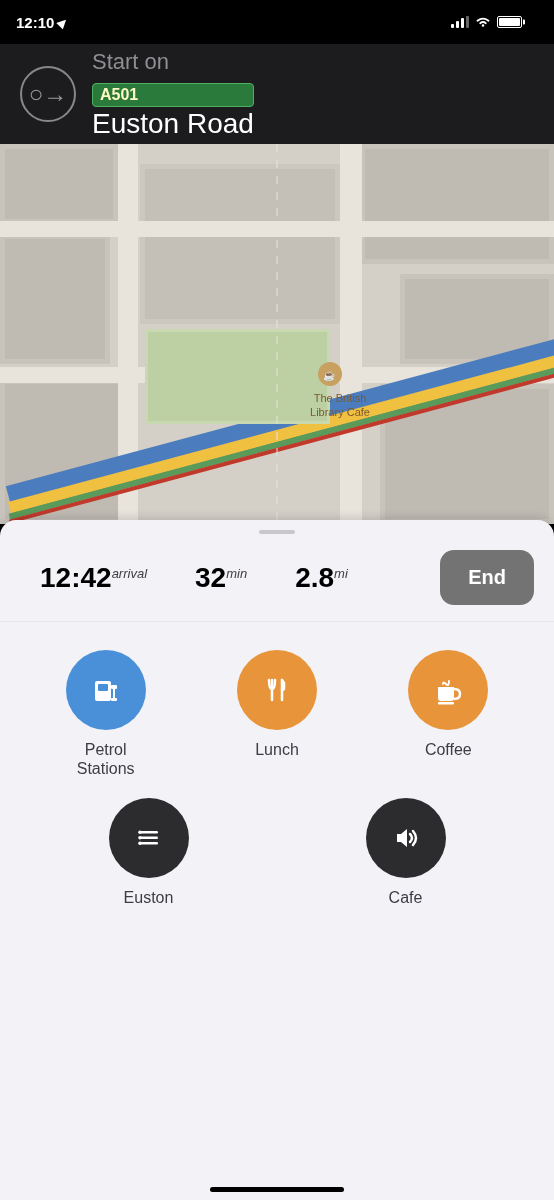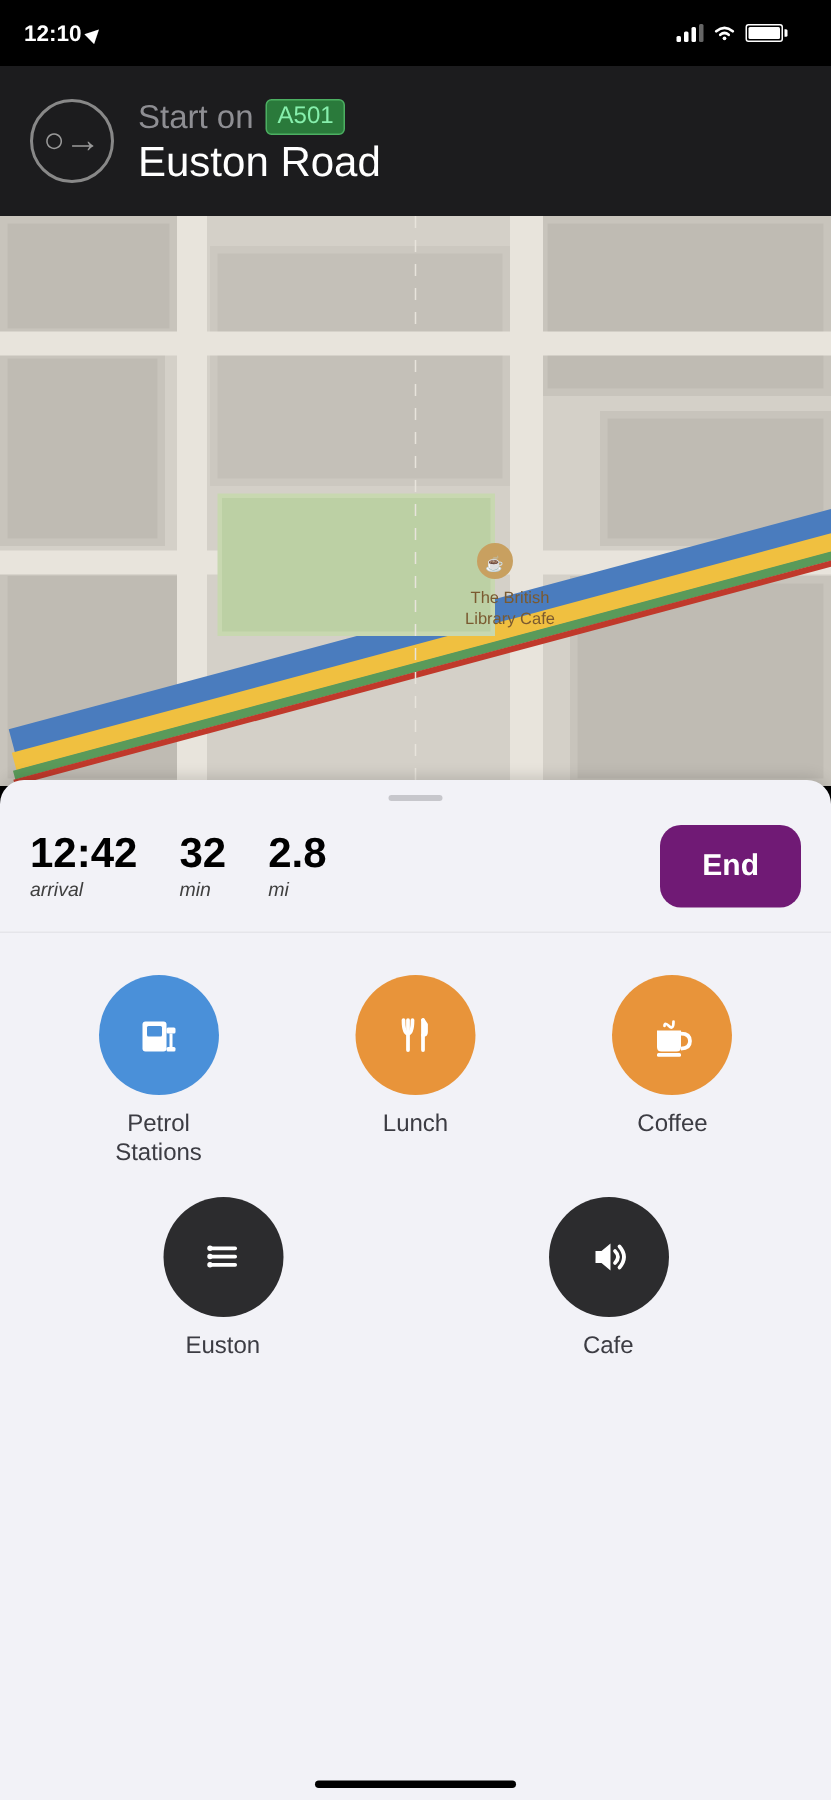--- a/index.html
+++ b/index.html
@@ -114,38 +114,38 @@
     }
 
     #nav-text {
       display: flex;
       flex-direction: column;
       gap: 2px;
     }
 
     #nav-instruction-line1 {
       display: flex;
-      align-items: center;
       gap: 8px;
+      flex-direction: column;
     }
 
     #start-on-label {
       color: #8e8e93;
       font-size: 22px;
       font-weight: 400;
     }
 
     #road-badge {
       background: #2a7a3b;
       border: 1.5px solid #4caf62;
       border-radius: 4px;
       padding: 2px 7px;
-      color: #86efac;
+      color: #fef9c3;
       font-size: 16px;
-      font-weight: 400;
+      font-weight: 700;
     }
 
     #road-name {
       color: #fff;
       font-size: 28px;
       font-weight: 500;
       line-height: 1.1;
     }
 
     
@@ -188,41 +188,42 @@
     #eta-row {
       display: flex;
       align-items: center;
       padding: 0 20px 16px;
       border-bottom: 1px solid #e5e5ea;
       gap: 0;
     }
 
     .eta-item {
       display: flex;
-      flex-direction: column;
+      flex-direction: row;
       margin-right: 28px;
+      margin-left: 20px;
     }
 
     .eta-value {
       font-size: 28px;
       font-weight: 700;
       color: #000;
       line-height: 1;
     }
 
     .eta-label {
       font-size: 13px;
       color: #404040;
       margin-top: 2px;
       font-style: italic;
     }
 
     #end-button {
       margin-left: auto;
-      background: #701a75;
+      background: #737373;
       color: #fff;
       border: none;
       border-radius: 14px;
       padding: 16px 28px;
       font-size: 20px;
       font-weight: 600;
       cursor: pointer;
     }
 
     

